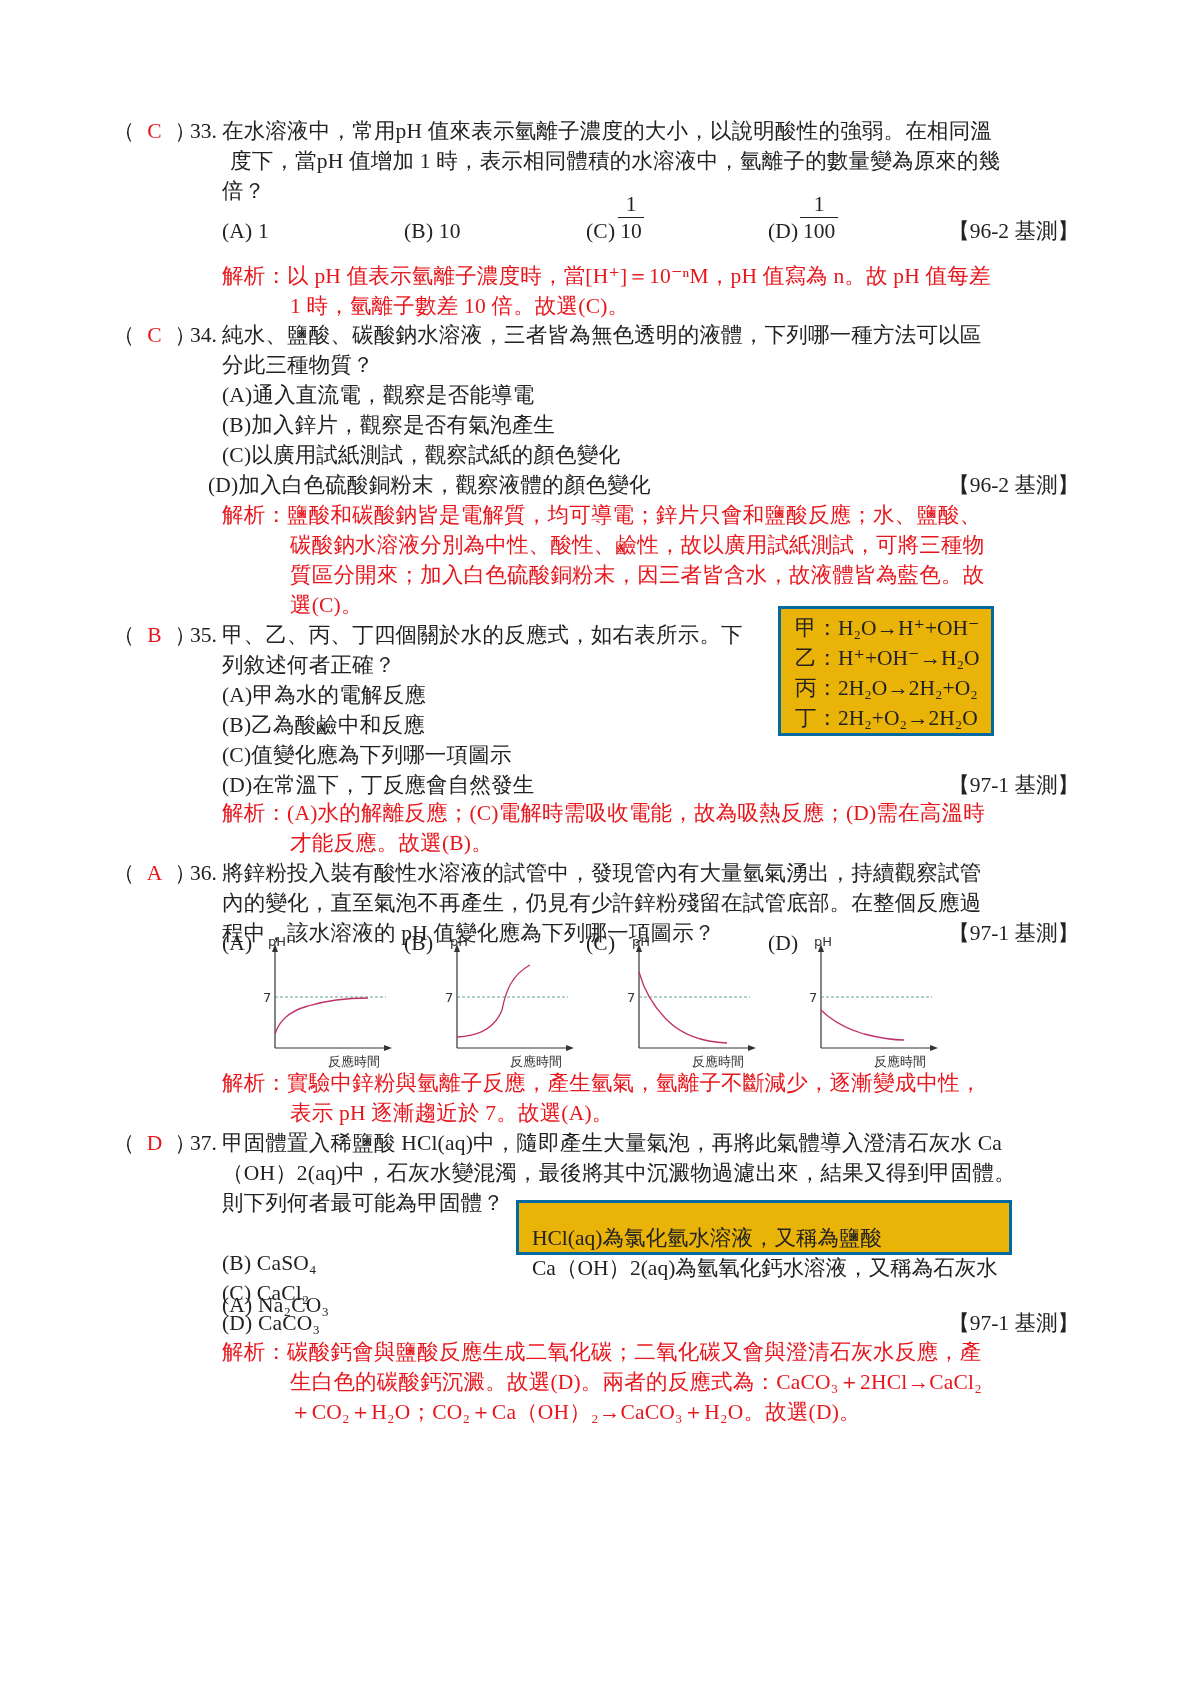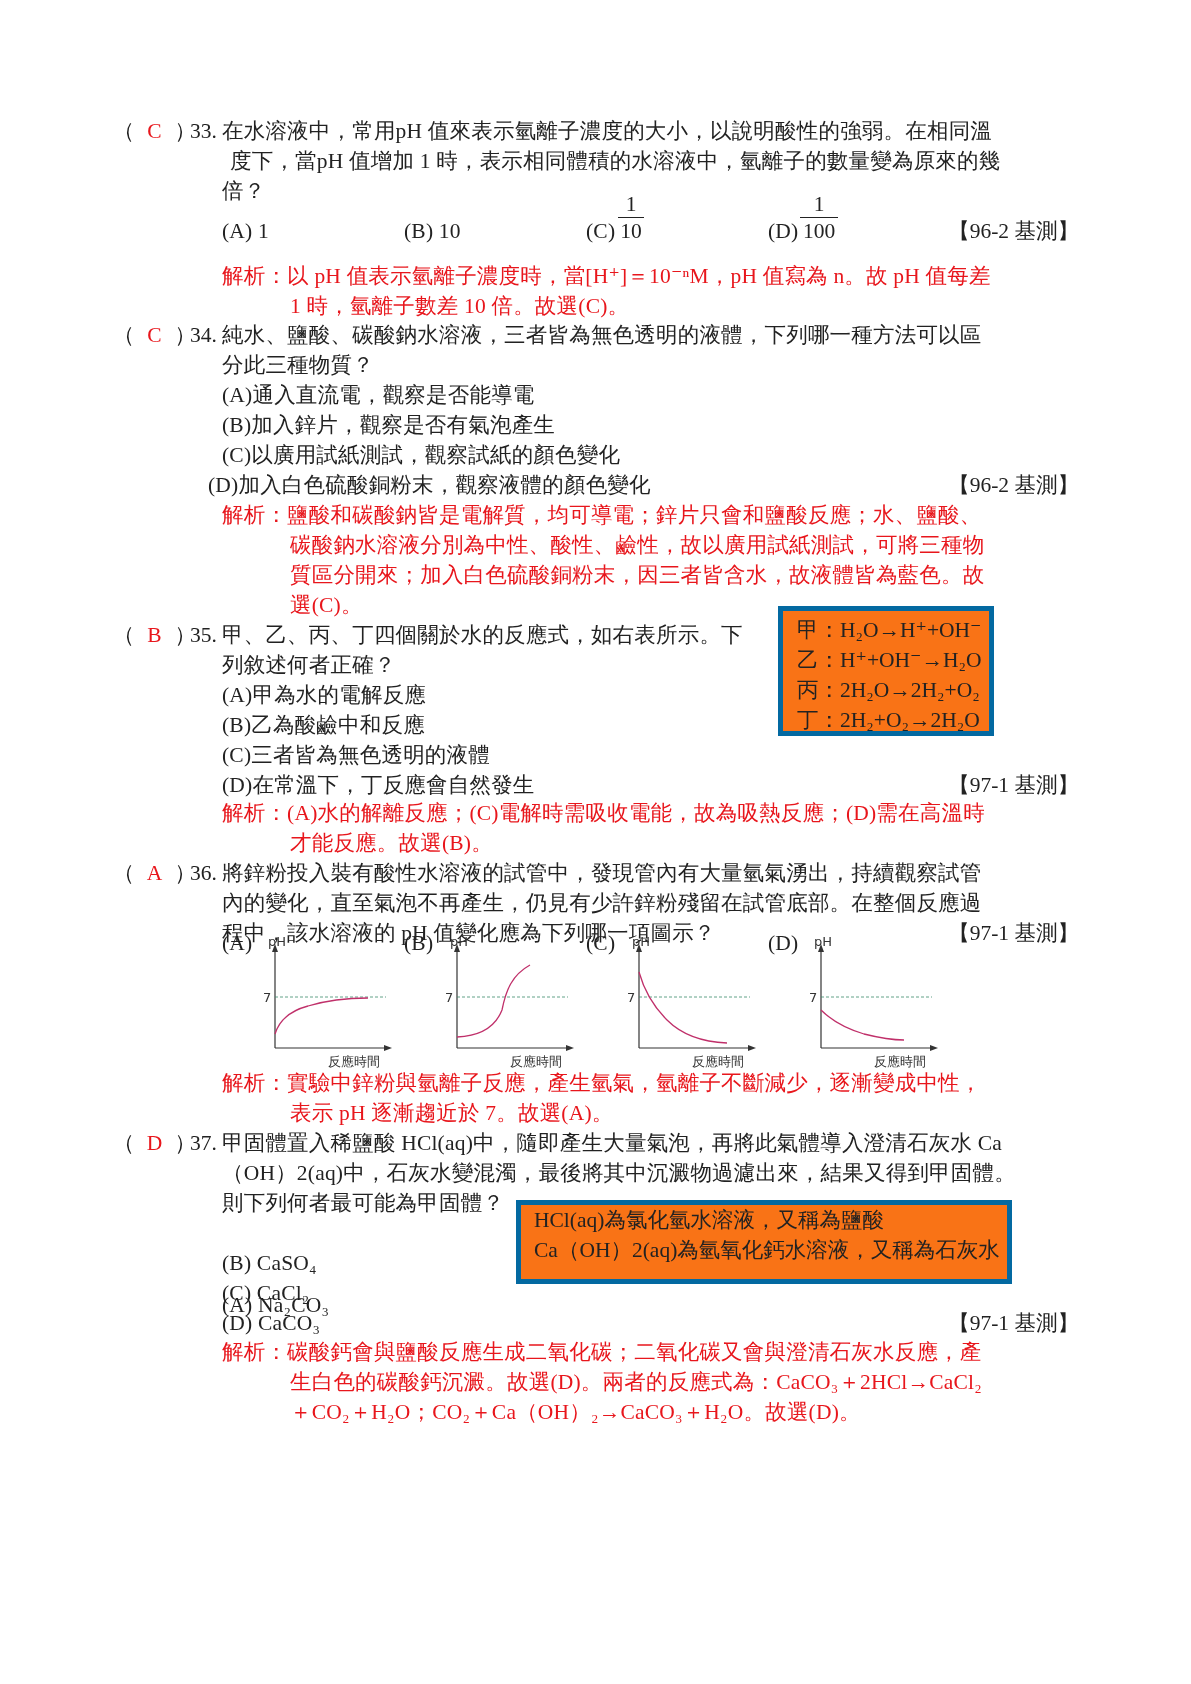--- a/index.html
+++ b/index.html
@@ -10,21 +10,21 @@
   .red { color: #e8161c; }
   .ans { position: absolute; font-size: 21.5px; line-height: 30px; }
   .ans .paren { color: #222; }
   .ans .letter { color: #e8161c; display: inline-block; width: 40px; text-align: center; }
   .qnum { position: absolute; font-size: 21.5px; line-height: 30px; }
   .src { position: absolute; right: 112px; font-size: 21.5px; line-height: 30px; }
   .frac { position: absolute; text-align: center; font-size: 21.5px; }
   .frac .num { display: block; line-height: 24px; }
   .frac .bar { display: block; border-top: 1.5px solid #222; margin: 1px 0; }
   .frac .den { display: block; line-height: 24px; }
-  .box { position: absolute; border: 5px solid #0369a1; background: #f97316; }
+  .box { position: absolute; border: 3px solid #0369a1; background: #eab308; }
   .box .row { font-size: 21.5px; line-height: 30px; white-space: nowrap; }
   .chart { position: absolute; }
   .chart svg { display: block; }
   .chart .lbl { font-family: "DejaVu Sans", sans-serif; }
   .pagenum { position: absolute; left: 0; width: 1191px; text-align: center; top: 1597px; font-size: 21px; }
 </style>
 </head>
 <body>
 
 <div class="page">
@@ -74,21 +74,21 @@
   <div class="line red" style="left:290px; top:590px;">選(C)。</div>
 
   <div class="ans" style="left:113px; top:620px;">
     <span class="paren">（</span><span class="letter">B</span><span class="paren">）</span>
   </div>
   <div class="qnum" style="left:190px; top:620px;">35.</div>
   <div class="line" style="left:222px; top:620px;">甲、乙、丙、丁四個關於水的反應式，如右表所示。下</div>
   <div class="line" style="left:222px; top:650px;">列敘述何者正確？</div>
   <div class="line" style="left:222px; top:680px;"><span>(A)</span><span>甲為水的電解反應</span></div>
   <div class="line" style="left:222px; top:710px;"><span>(B)</span><span>乙為酸鹼中和反應</span></div>
-  <div class="line" style="left:222px; top:740px;"><span>(C)</span><span>三者皆為無色透明的液體</span></div>
+  <div class="line" style="left:222px; top:740px;"><span>(C)</span><span>值變化應為下列哪一項圖示</span></div>
   <div class="line" style="left:222px; top:770px;"><span>(D)</span><span>在常溫下，丁反應會自然發生</span></div>
   <div class="src" style="top:770px;">【97-1 基測】</div>
 
   <div class="box" style="left:778px; top:606px; width:216px; height:130px; padding:4px 0 0 14px; box-sizing:border-box;">
     <div class="row"><span>甲</span>：<span>H₂O→H⁺+OH⁻</span></div>
     <div class="row"><span>乙</span>：<span>H⁺+OH⁻→H₂O</span></div>
     <div class="row"><span>丙</span>：<span>2H₂O→2H₂+O₂</span></div>
     <div class="row"><span>丁</span>：<span>2H₂+O₂→2H₂O</span></div>
   </div>
 
@@ -173,21 +173,21 @@
   <div class="qnum" style="left:190px; top:1128px;">37.</div>
   <div class="line" style="left:222px; top:1128px;">甲固體置入稀鹽酸 HCl(aq)中，隨即產生大量氣泡，再將此氣體導入澄清石灰水 Ca</div>
   <div class="line" style="left:222px; top:1158px;">（OH）2(aq)中，石灰水變混濁，最後將其中沉澱物過濾出來，結果又得到甲固體。</div>
   <div class="line" style="left:222px; top:1188px;">則下列何者最可能為甲固體？</div>
   <div class="line" style="left:222px; top:1290px;"><span>(A)</span> <span>Na₂CO₃</span></div>
   <div class="line" style="left:222px; top:1248px;"><span>(B)</span> <span>CaSO₄</span></div>
   <div class="line" style="left:222px; top:1278px;"><span>(C)</span> <span>CaCl₂</span></div>
   <div class="line" style="left:222px; top:1308px;"><span>(D)</span> <span>CaCO₃</span></div>
   <div class="src" style="top:1308px;">【97-1 基測】</div>
 
-  <div class="box" style="left:516px; top:1200px; width:496px; height:84px; padding:0 0 0 13px; box-sizing:border-box;">
+  <div class="box" style="left:516px; top:1200px; width:496px; height:55px; padding:20px 0 0 13px; box-sizing:border-box;">
     <div class="row">HCl(aq)為氯化氫水溶液，又稱為鹽酸</div>
     <div class="row">Ca（OH）2(aq)為氫氧化鈣水溶液，又稱為石灰水</div>
   </div>
 
   <div class="line red" style="left:222px; top:1337px;text-align:right;"><span>解析：</span><span>碳酸鈣會與鹽酸反應生成二氧化碳；二氧化碳又會與澄清石灰水反應，產</span></div>
   <div class="line red" style="left:290px; top:1367px;">生白色的碳酸鈣沉澱。故選(D)。兩者的反應式為：CaCO₃＋2HCl→CaCl₂</div>
   <div class="line red" style="left:290px; top:1397px;">＋CO₂＋H₂O；CO₂＋Ca（OH）₂→CaCO₃＋H₂O。故選(D)。</div>
 
 </div>
 

